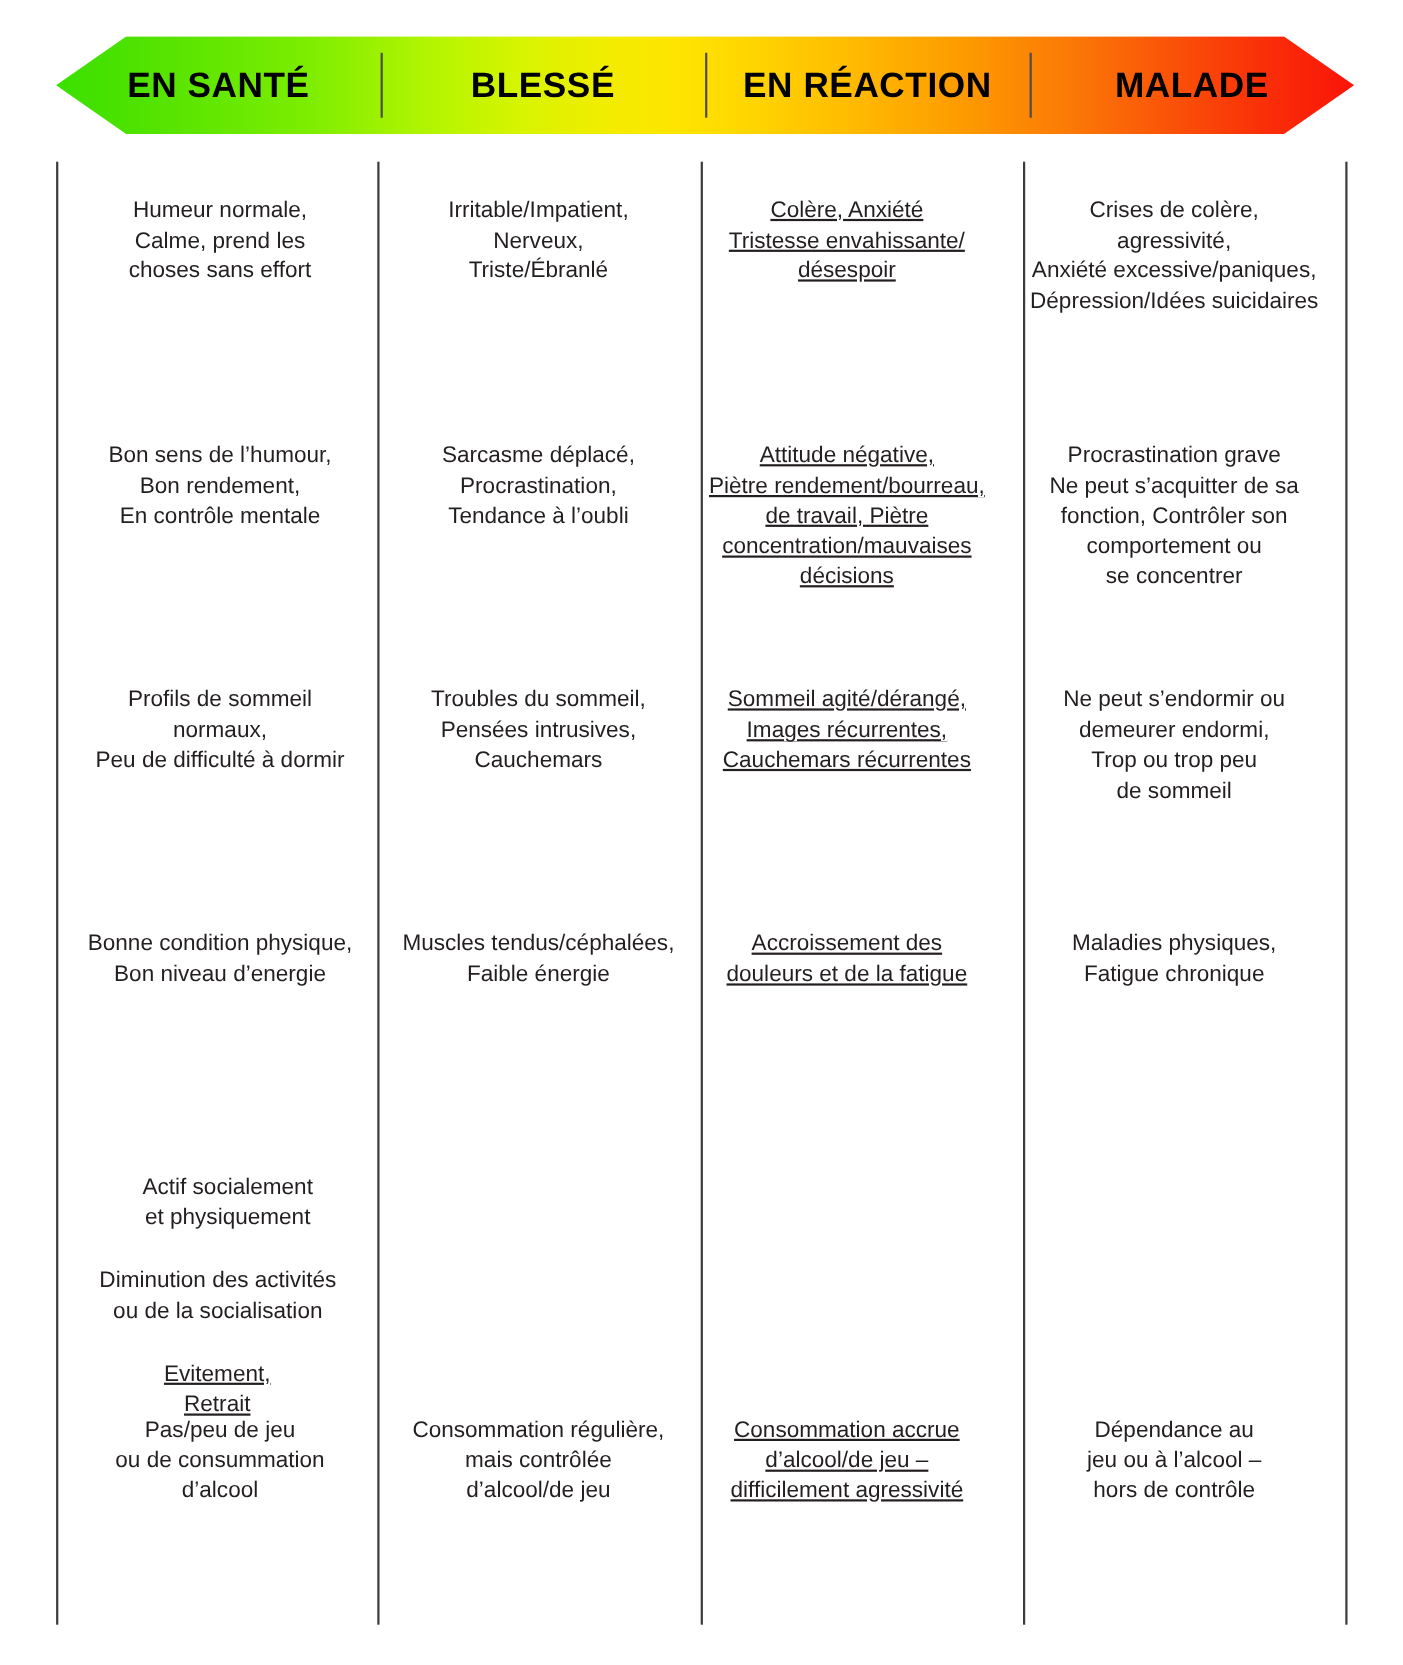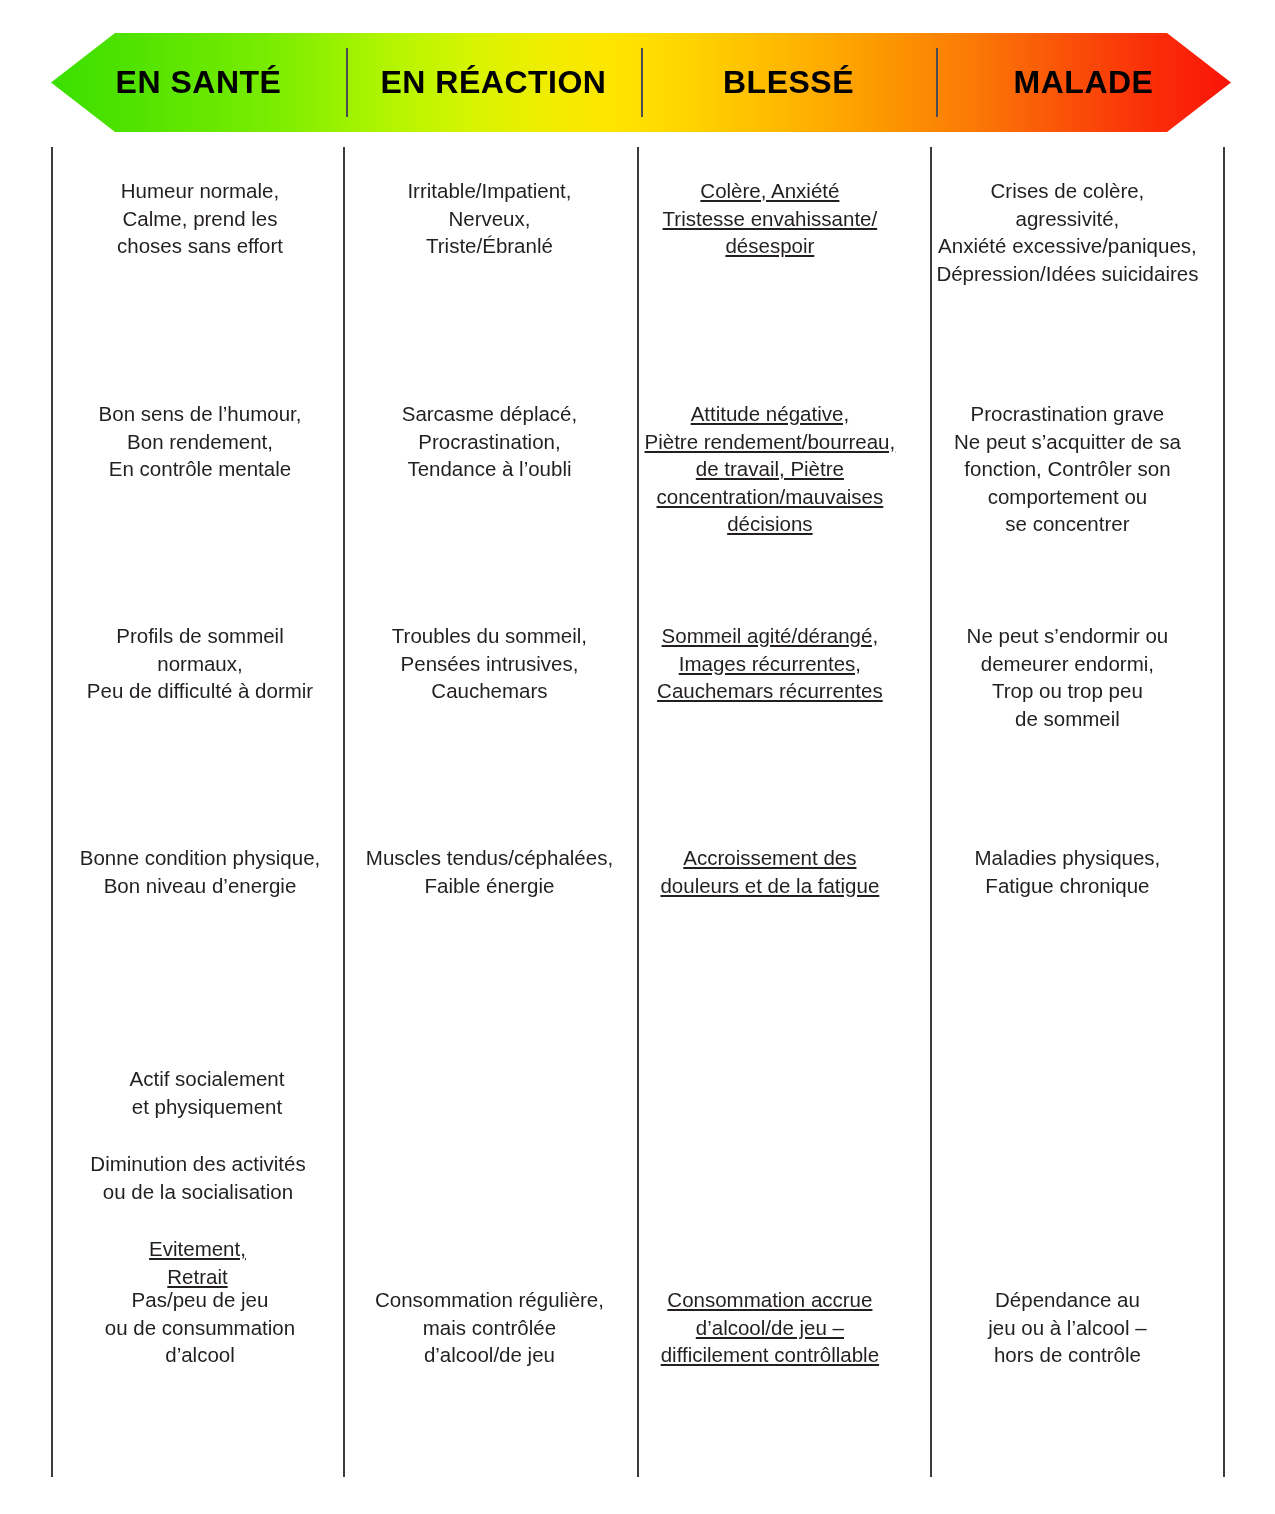--- a/index.html
+++ b/index.html
@@ -22,21 +22,21 @@
     width: 1275px;
     height: 1514px;
   }
 
   
   .header-band {
     position: absolute;
     left: 51px;
     top: 33px;
     width: 1180px;
-    height: 99px;
+    height: 89px;
   }
   .arrow-shape {
     position: absolute;
     inset: 0;
     background: linear-gradient(
       to right,
       #3ae000 0%,
       #4ee200 6%,
       #7bed00 19%,
       #b4f500 29%,
@@ -157,24 +157,24 @@
 
 <div id="continuum-page">
 
   <div class="header-band">
     <div class="arrow-shape"></div>
     <div class="header-cols">
       <div class="header-cell">
         <span class="header-label">EN SANTÉ</span>
       </div>
       <div class="header-cell">
+        <span class="header-label">BLESSÉ</span>
+      </div>
+      <div class="header-cell">
         <span class="header-label">EN RÉACTION</span>
-      </div>
-      <div class="header-cell">
-        <span class="header-label">BLESSÉ</span>
       </div>
       <div class="header-cell">
         <span class="header-label">MALADE</span>
       </div>
     </div>
   </div>
 
   <div class="table-area">
     <div class="vline v0"></div>
     <div class="vline v1"></div>
@@ -300,21 +300,21 @@
 d’alcool</div>
         </div>
         <div class="cell c1">
           <div class="cell-text">Consommation régulière,
 mais contrôlée
 d’alcool/de jeu</div>
         </div>
         <div class="cell c2">
           <div class="cell-text">Consommation accrue
 d’alcool/de jeu –
-difficilement contrôllable</div>
+difficilement agressivité</div>
         </div>
         <div class="cell c3">
           <div class="cell-text">Dépendance au
 jeu ou à l’alcool –
 hors de contrôle</div>
         </div>
       </div>
 
     </div>
   </div>

